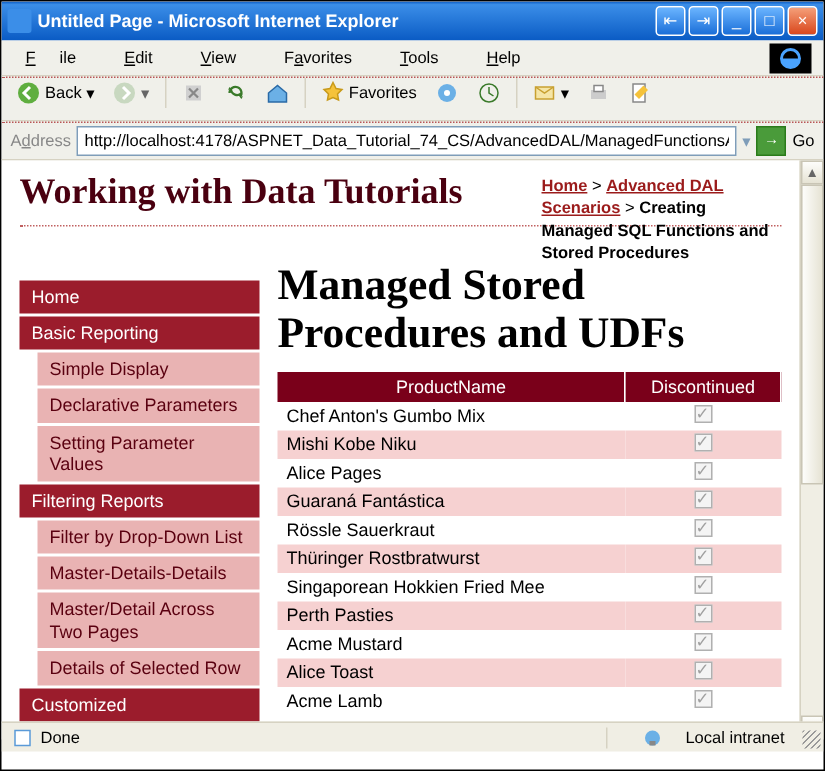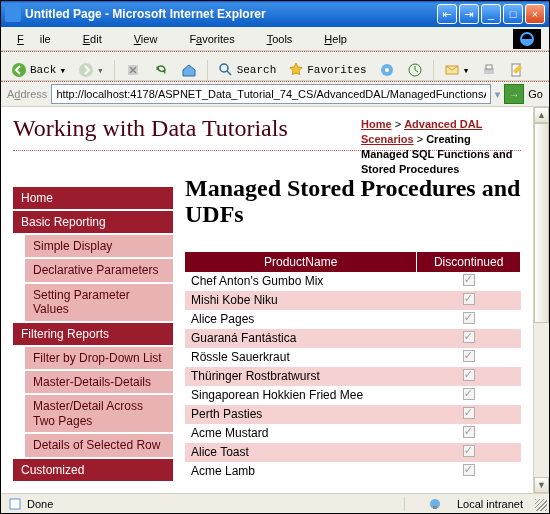--- a/index.html
+++ b/index.html
@@ -11,60 +11,60 @@
   .titlebar-btns { display: flex; gap: 2px; }
   .tbtn { width: 20px; height: 20px; background: linear-gradient(to bottom,#6bb5ff,#1a6ed8); border: 1px solid #fff; border-radius: 3px; color: #fff; font-size: 11px; text-align: center; line-height: 18px; cursor: pointer; }
   .tbtn.close { background: linear-gradient(to bottom,#f5a07a,#d9461c); }
   
   .menubar { background: #f0f0ea; border-bottom: 1px solid #d6d2c2; height: 24px; display: flex; align-items: center; padding: 0 8px; gap: 16px; }
   .menubar span { padding: 2px 8px; cursor: pointer; }
   .menubar span u { text-decoration: underline; }
   .menubar .ie-logo { margin-left: auto; width: 28px; height: 20px; background: #000; display: flex; align-items: center; justify-content: center; }
   .ie-logo svg { width: 16px; height: 16px; }
   
-  .toolbar { background: #f0f0ea; border-bottom: 1px solid #d6d2c2; height: 30px; display: flex; align-items: flex-end; padding: 0 6px; gap: 4px; font-family: Liberation Mono, monospace; }
+  .toolbar { background: #f0f0ea; border-bottom: 1px solid #d6d2c2; height: 30px; display: flex; align-items: flex-start; padding: 0 6px; gap: 4px; }
   .tb-btn { display: flex; align-items: center; gap: 3px; padding: 2px 4px; cursor: pointer; color: #666; }
   .tb-btn.enabled { color: #000; }
   .tb-sep { width: 1px; height: 20px; background: #d6d2c2; margin: 0 2px; }
   .tb-icon { width: 16px; height: 16px; display: inline-flex; align-items: center; justify-content: center; }
   
   .addressbar { background: #f0f0ea; border-bottom: 1px solid #d6d2c2; height: 26px; display: flex; align-items: center; padding: 0 6px; gap: 4px; position: relative; }
   .addr-label { color: #888; }
   .addr-input { flex: 1; border: 1px solid #7f9db9; height: 20px; padding: 0 4px; font-size: 11px; background: #fff; }
   .go-btn { width: 20px; height: 20px; background: #4a9b3a; border: 1px solid #2a7b1a; color: #fff; font-size: 10px; text-align: center; line-height: 18px; cursor: pointer; }
   .dotted-top { border-top: 1px dotted #b85555; }
   
   .content { position: absolute; top: 106px; left: 0; right: 16px; bottom: 20px; background: #fff; overflow: hidden; padding: 8px 12px; }
   .vscroll { position: absolute; right: 0; top: 106px; bottom: 20px; width: 16px; background: #f0eee4; border-left: 1px solid #d6d2c2; }
   .vscroll .arrow { height: 16px; background: linear-gradient(to bottom,#fdfdfb,#e6e3d4); border: 1px solid #c9c5b5; text-align: center; font-size: 9px; line-height: 14px; color: #666; cursor: pointer; }
   .vscroll .thumb { position: absolute; top: 16px; left: 0; right: 0; height: 200px; background: linear-gradient(to right,#fdfdfb,#e6e3d4); border: 1px solid #c9c5b5; }
   .vscroll .arrow.down { position: absolute; bottom: 0; left: 0; right: 0; }
   
-  .page-title { font-family: Georgia, serif; font-size: 24px; color: #4a0010; margin-bottom: 8px; }
+  .page-title { font-family: Georgia, serif; font-size: 24px; color: #4a0010; margin-bottom: 8px; font-weight: bold; }
   .cols { display: flex; gap: 0; }
   .breadcrumb { position: absolute; right: 12px; top: 10px; width: 160px; font-size: 11px; line-height: 1.35; text-align: left; }
   .breadcrumb a { color: #9b1b1b; font-weight: bold; text-decoration: underline; }
   .breadcrumb b { color: #000; }
   
   .sidebar { width: 160px; padding-top: 36px; }
   .nav-section { background: #9b1c2c; color: #fff; padding: 4px 8px; font-size: 12px; margin-bottom: 2px; cursor: pointer; }
   .nav-item { background: #e9b3b3; color: #5a0010; padding: 4px 8px; font-size: 12px; margin: 2px 0 2px 12px; cursor: pointer; line-height: 1.2; }
   
   .main { flex: 1; padding: 24px 0 0 12px; }
-  .main h2 { font-family: Georgia, serif; font-size: 24px; color: #000; margin-bottom: 24px; font-weight: bold; line-height: 1.1; }
+  .main h2 { font-family: Georgia, serif; font-size: 29px; color: #000; margin-bottom: 9px; font-weight: bold; line-height: 1.1; }
   
   table.data { border-collapse: collapse; width: 100%; font-size: 12px; }
   table.data th { background: #7a001a; color: #fff; font-weight: normal; padding: 3px 6px; text-align: center; border-right: 1px solid #fff; font-size: 12px; }
   table.data td { padding: 2px 6px; }
   table.data tr.alt td { background: #f6d1d1; }
   table.data td.chk { text-align: center; }
   .chkbox { width: 12px; height: 12px; border: 1px solid #b0b0b0; background: #f4f4f4; display: inline-block; position: relative; }
   .chkbox::after { content: "✓"; position: absolute; top: -2px; left: 0px; font-size: 11px; color: #a0a0a0; }
   
-  .statusbar { position: absolute; bottom: 0; left: 0; right: 0; height: 20px; background: #f0eee4; border-top: 1px solid #d6d2c2; display: flex; align-items: center; padding: 0 6px; font-size: 11px; }
+  .statusbar { position: absolute; bottom: 12px; left: 0; right: 0; height: 20px; background: #f0eee4; border-top: 1px solid #d6d2c2; display: flex; align-items: center; padding: 0 6px; font-size: 11px; }
   .status-left { display: flex; align-items: center; gap: 4px; }
   .status-right { margin-left: auto; display: flex; align-items: center; gap: 14px; padding-right: 20px; }
   .status-sep { width: 1px; height: 14px; background: #d6d2c2; margin: 0 8px; }
   .grip { position: absolute; right: 2px; bottom: 2px; width: 12px; height: 12px; background: repeating-linear-gradient(135deg,#999,#999 1px,transparent 1px,transparent 3px); }
 </style>
 </head>
 <body>
 
 <div class="titlebar">
   <span class="titlebar-icon"></span>
@@ -131,29 +131,20 @@
       </span>
     </div>
   <div class="tb-btn enabled">
       <span class="tb-icon">
         <svg width="16" height="16">
           <path d="M2 8l6-5 6 5v6H2z" fill="#6bb0e6" stroke="#2a6aa6"></path>
         </svg>
       </span>
     </div>
   <div class="tb-sep"></div>
-  <div class="tb-btn enabled">
-    <span class="tb-icon">
-        <svg width="16" height="16">
-          <circle cx="6" cy="6" r="4" fill="none" stroke="#2a6aa6" stroke-width="1.5"></circle>
-          <path d="M9 9l4 4" stroke="#2a6aa6" stroke-width="1.5"></path>
-        </svg>
-      </span>
-    <span>Search</span>
-  </div>
   <div class="tb-btn enabled">
     <span class="tb-icon">
         <svg width="16" height="16">
           <path d="M8 1l2 4 4 .6-3 3 .7 4L8 11l-3.7 1.6.7-4-3-3L6 5z" fill="#f5c23a" stroke="#c89a1a"></path>
         </svg>
       </span>
     <span>Favorites</span>
   </div>
   <div class="tb-btn enabled">
       <span class="tb-icon">

